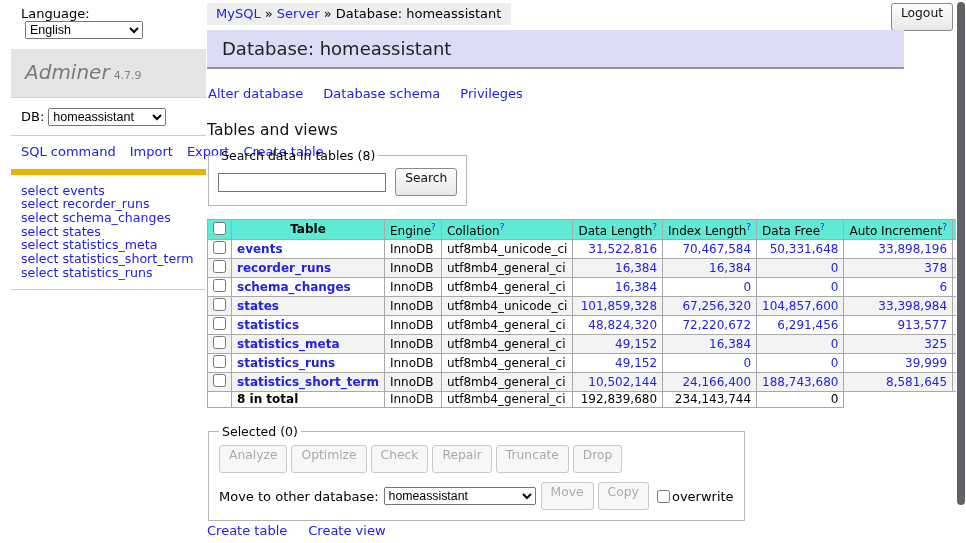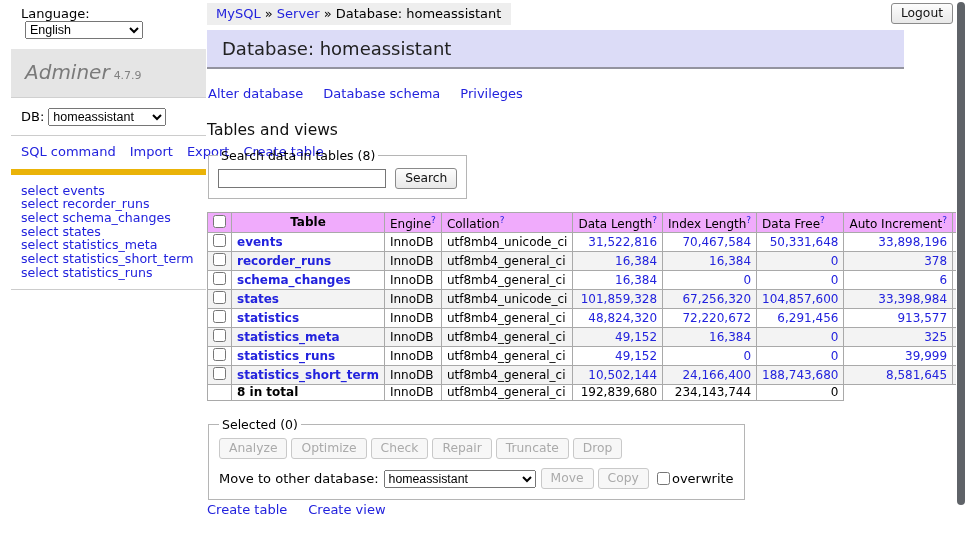--- a/index.html
+++ b/index.html
@@ -22,21 +22,21 @@
   .sidebar-actions a { margin-right:14px; white-space:nowrap; }
   .table-links { padding:9px 8px 10px 10px; border-bottom:1px solid #ccc; }
   .table-links a { display:block; font-size:12.6px; line-height:13.7px; white-space:nowrap; }
 
   
   #breadcrumb { position:absolute; left:207px; top:3px; background:#eeeeee;
     padding:3px 10px 4px 9px; font-size:13px; white-space:nowrap; }
   #logout-button { position:absolute; top:3px; right:13px; }
 
   
-  .btn { font-family:inherit; font-size:12.3px; color:#111; padding:2px 9px 3px;
+  .btn { font-family:inherit; font-size:12.3px; color:#111; padding:2px 9px 10px;
     background:linear-gradient(#fdfdfd,#e8e8e8); border:1px solid #8a8a8a;
     border-radius:3px; cursor:pointer; }
   .btn:disabled { color:#aaa; border-color:#c9c9c9; background:#f7f7f7; cursor:default; }
   input[type="text"] { font-family:inherit; font-size:12.5px; border:1px solid #767676;
     height:19px; padding:1px 3px; }
 
   
   #main { position:absolute; left:207px; top:30px; width:697px; }
   h2.page-title { background:#dcdcf7; border-bottom:2px solid #93939f;
     font-weight:normal; font-size:18px; color:#222; padding:8px 15px 8px; }
@@ -47,21 +47,21 @@
   fieldset { border:1px solid #b5b5b5; width:fit-content; padding:5px 9px 9px;
     margin:9px 0 0 1px; }
   legend { font-size:12.5px; padding:0 3px; }
   .search-fieldset input[type="text"] { width:168px; vertical-align:middle; }
   .search-fieldset .btn { margin-left:5px; vertical-align:middle; }
 
   
   table.db-table { border-collapse:collapse; margin-top:13px; font-size:12px; }
   .db-table th, .db-table td { border:1px solid #a9a9a9; padding:1px 5px;
     height:15px; line-height:13px; white-space:nowrap; }
-  .db-table thead th { background:#f0abfc; font-weight:normal; text-align:left; }
+  .db-table thead th { background:#5eead4; font-weight:normal; text-align:left; }
   .db-table thead th.col-table { font-weight:bold; text-align:center; }
   .db-table td.num { text-align:right; color:#2222dd; }
   .db-table tr.odd td { background:#f3f3f3; }
   .db-table a.tbl-link { font-weight:bold; }
   .db-table sup { color:#2222dd; font-size:9px; cursor:pointer; }
   .db-table col.c-check { width:22px; } .db-table col.c-table { width:120px; }
   .db-table col.c-engine { width:46px; } .db-table col.c-coll { width:118px; }
   .db-table col.c-dl { width:72px; } .db-table col.c-il { width:74px; }
   .db-table col.c-df { width:68px; } .db-table col.c-ai { width:76px; }
   .db-table col.c-rows { width:62px; }

